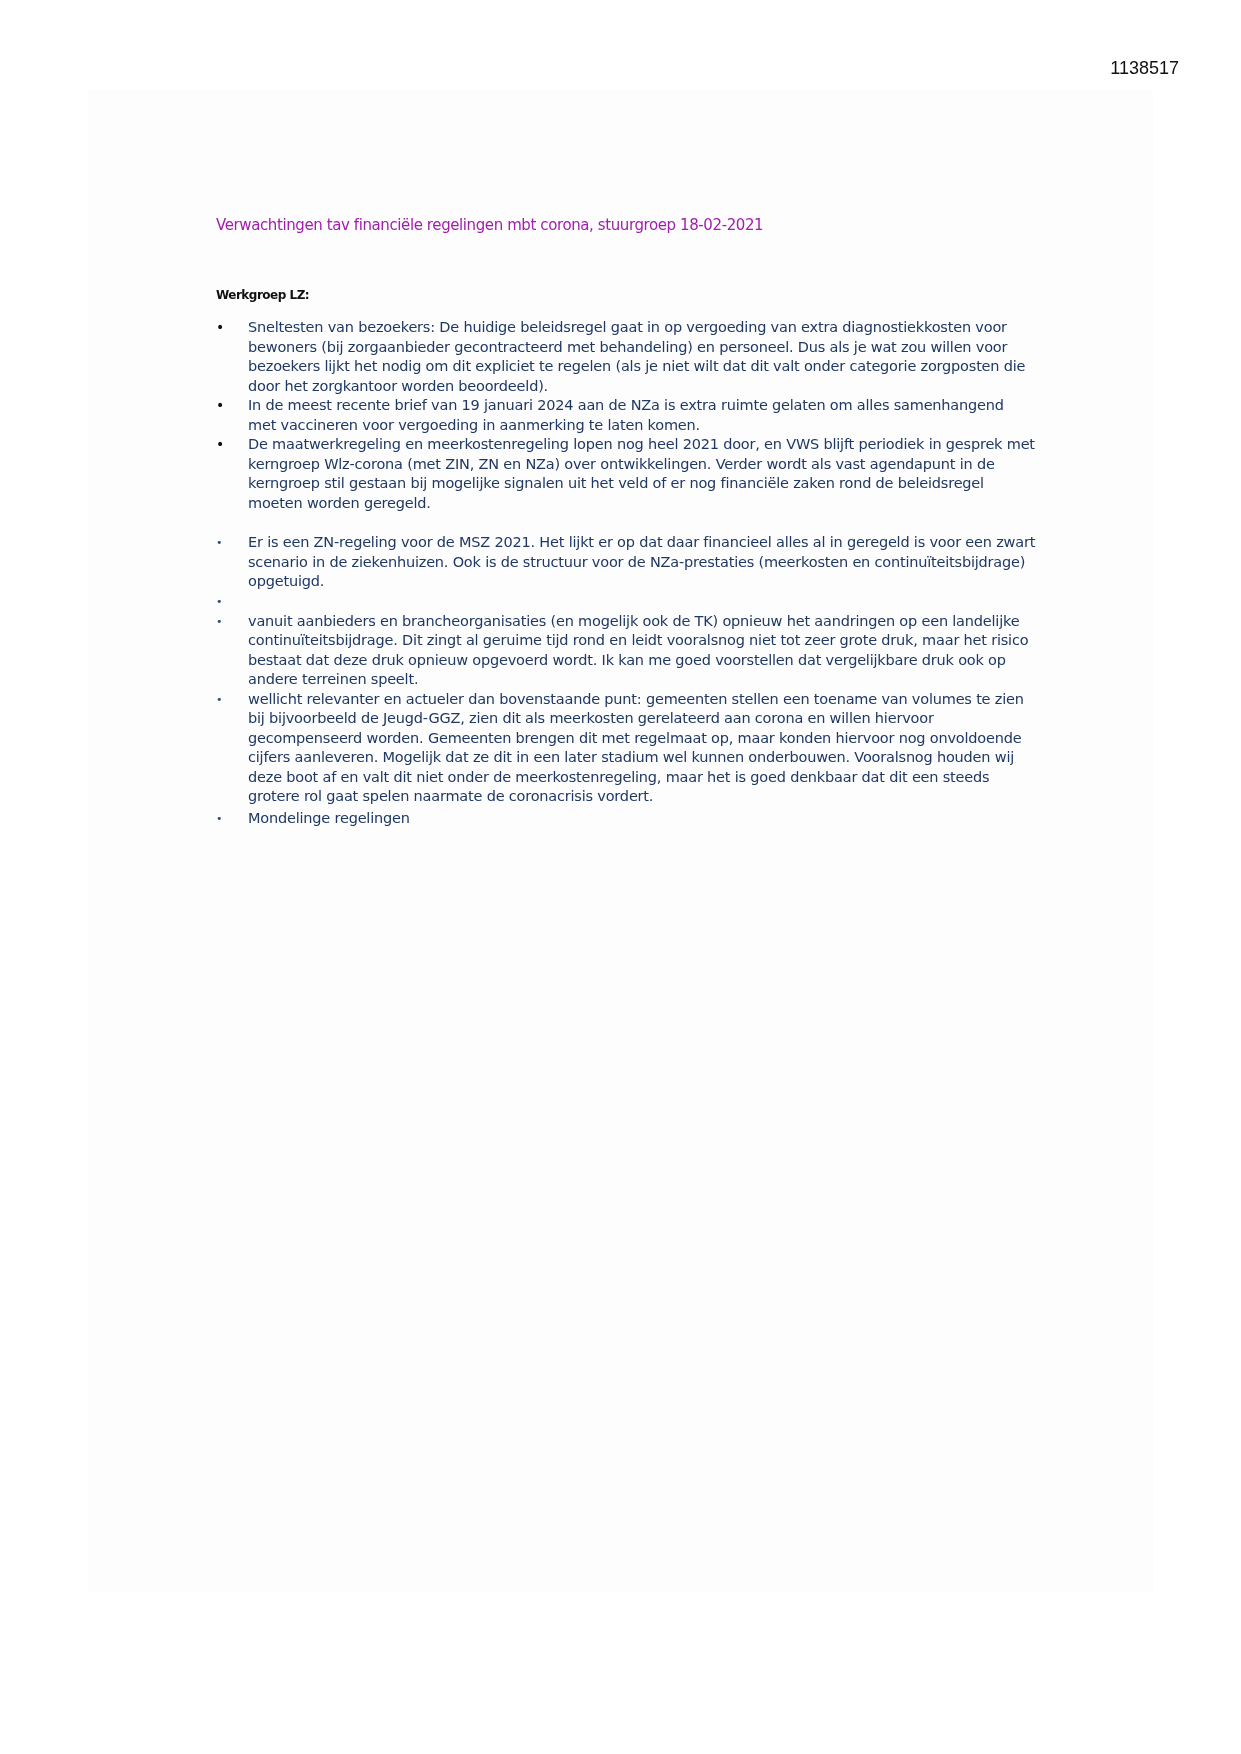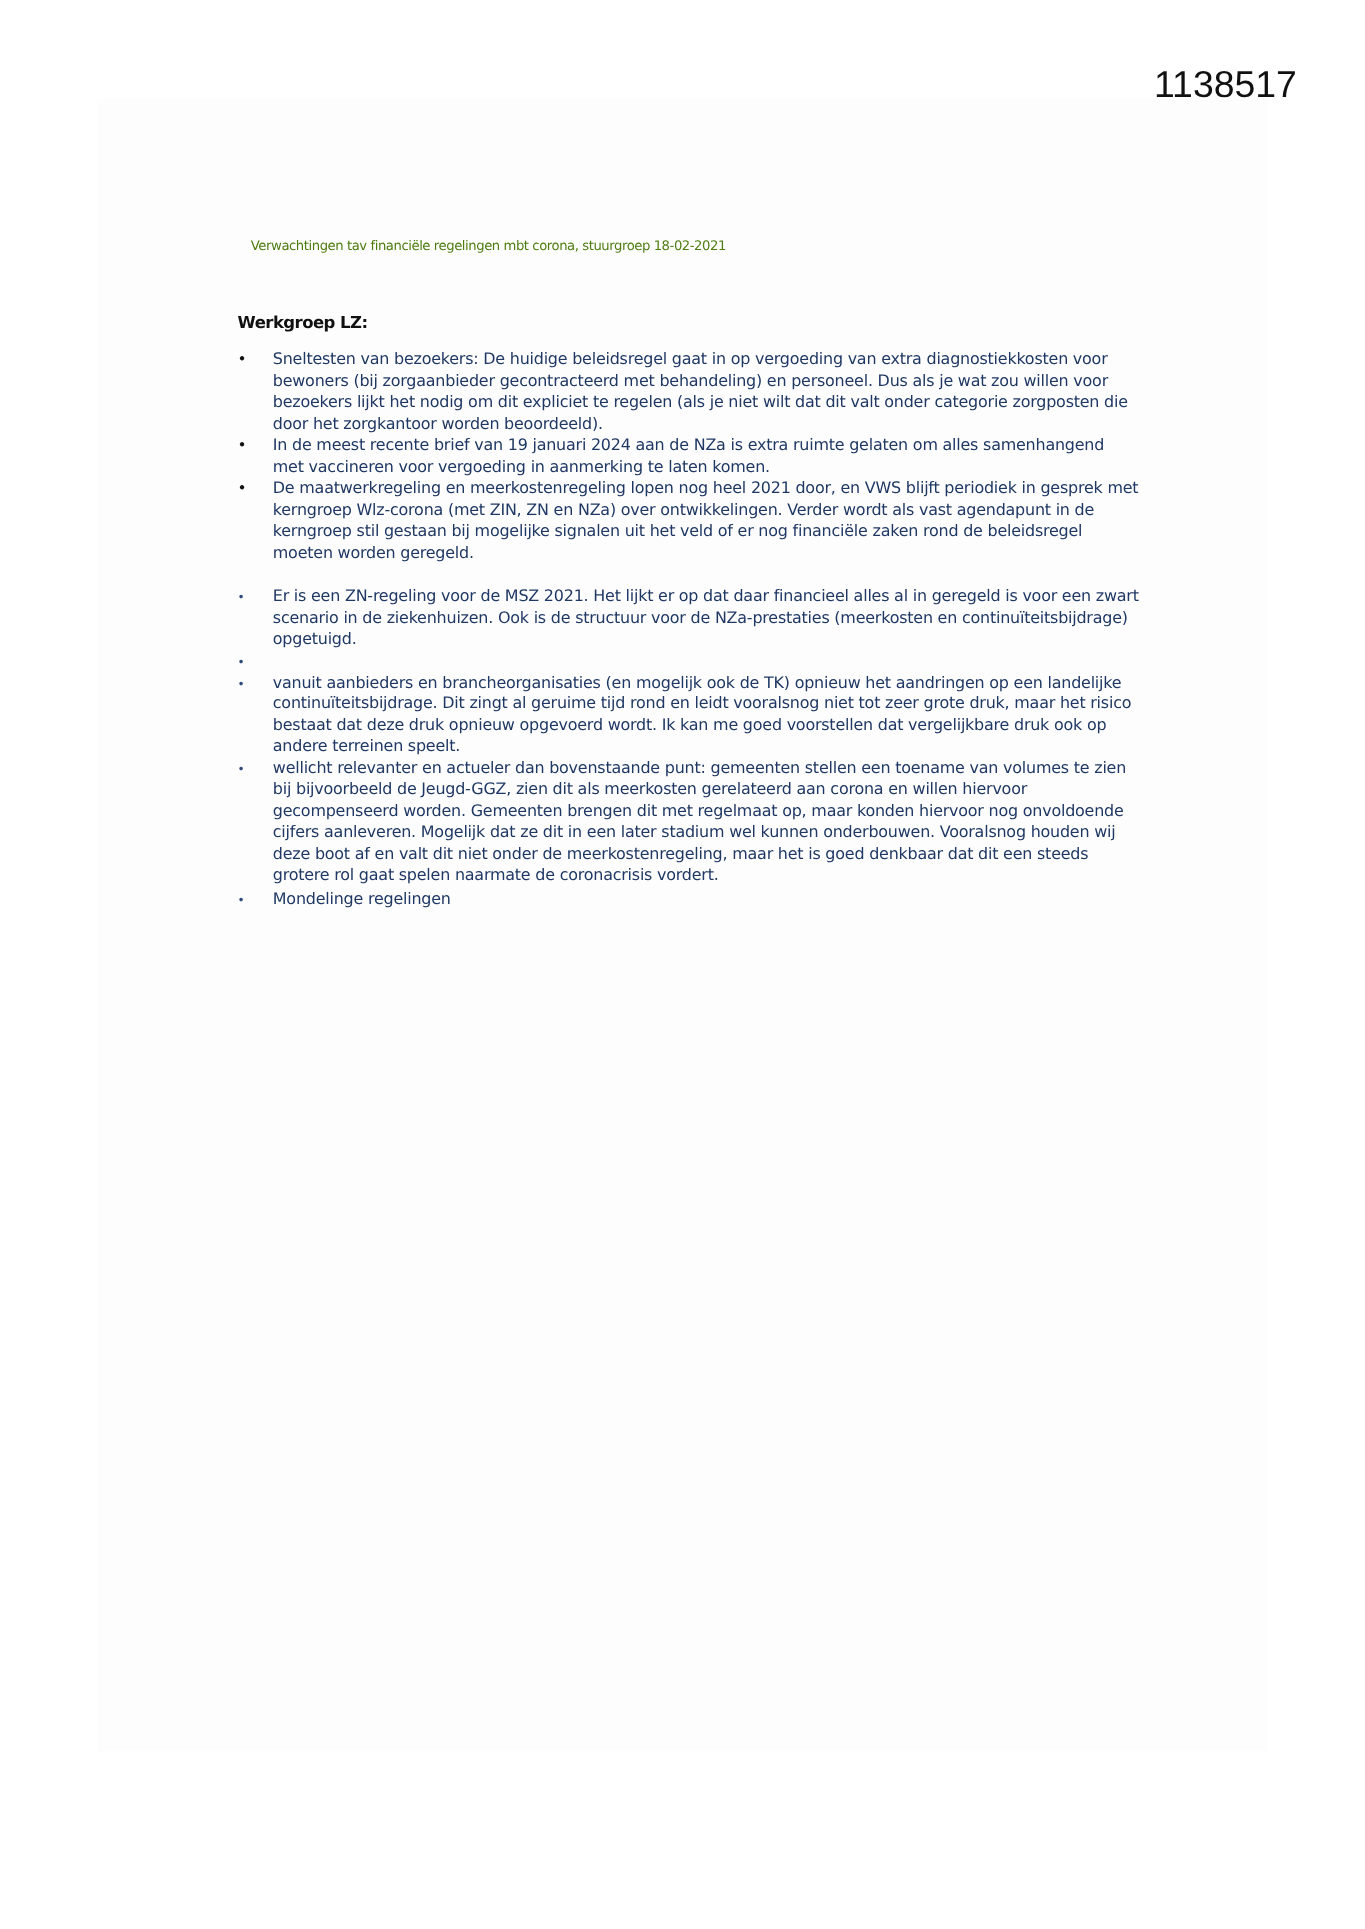--- a/index.html
+++ b/index.html
@@ -2,35 +2,35 @@
 <html><head>
 <meta charset="utf-8">
 <style>
   html, body { margin: 0; padding: 0; }
   body {
     width: 1241px; height: 1754px; background: #ffffff; position: relative;
     overflow: hidden;
   }
   .doc-id {
     position: absolute; top: 58px; right: 62px;
-    font-family: "Liberation Sans", sans-serif; font-size: 34px; color: #111;
+    font-family: "Liberation Sans", sans-serif; font-size: 18px; color: #111;
   }
   .page {
     position: absolute; left: 88px; top: 90px; width: 1065px; height: 1502px;
     background: #fdfdfd;
   }
   .content {
     position: absolute; left: 216px; top: 216px; width: 820px;
   }
   .title {
-    font-family: "DejaVu Sans", sans-serif; font-size: 12px; color: #4d7c0f;
-    letter-spacing: -0.4px; margin: 0 0 54px 12px;
+    font-family: "DejaVu Sans", sans-serif; font-size: 15px; color: #a21caf;
+    letter-spacing: -0.4px; margin: 0 0 54px 0;
   }
   .heading {
-    font-family: "DejaVu Sans", sans-serif; font-weight: bold; font-size: 15px;
+    font-family: "DejaVu Sans", sans-serif; font-weight: bold; font-size: 12px;
     color: #111; letter-spacing: -0.5px; margin: 16px 0 16px 0;
   }
   ul.items { list-style: none; margin: 0; padding: 0; }
   ul.items li {
     position: relative; padding-left: 32px;
     font-family: "DejaVu Sans", sans-serif; font-size: 14.5px; line-height: 19.5px;
     color: #1f3864; letter-spacing: -0.2px;
   }
   ul.items li .bullet {
     position: absolute; left: 0; top: 0; width: 32px;

